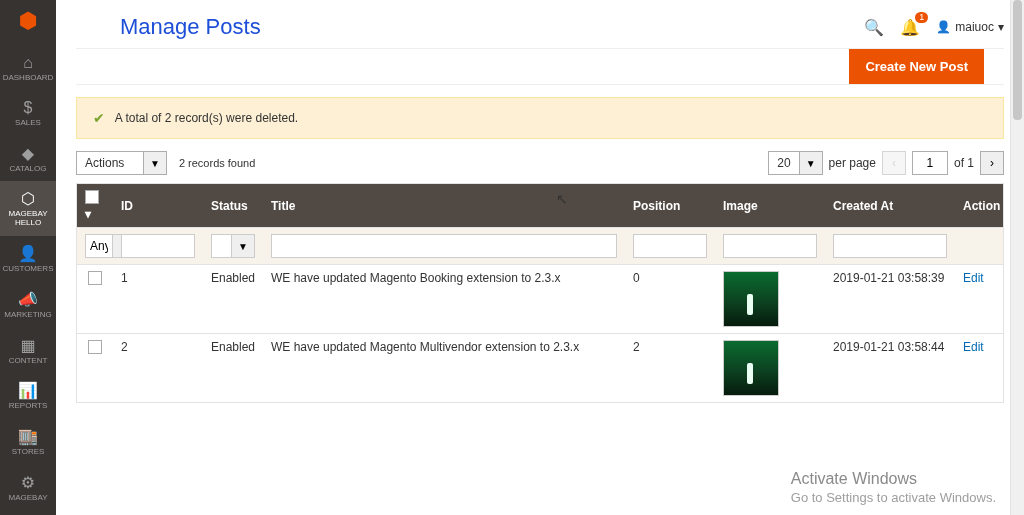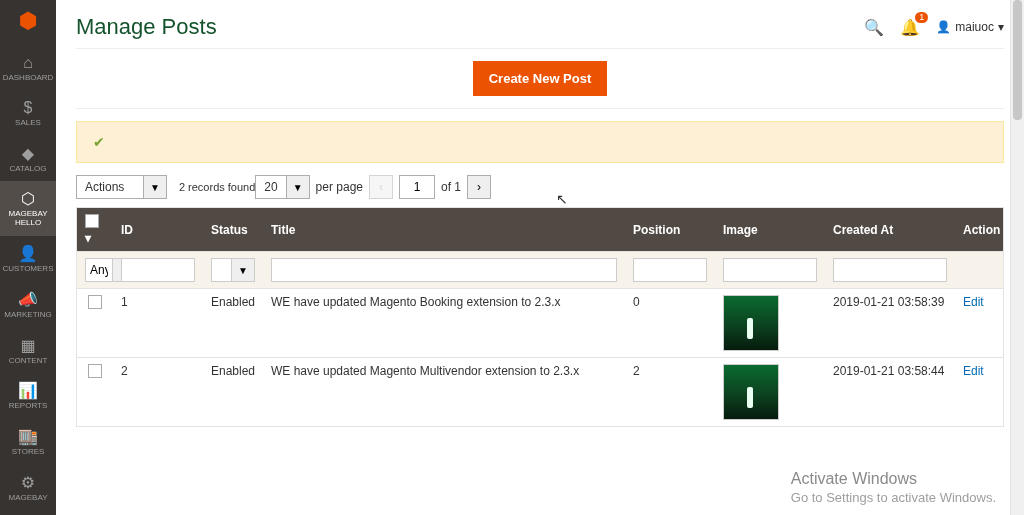--- a/index.html
+++ b/index.html
@@ -6,33 +6,33 @@
 body { font-family: Arial, Helvetica, sans-serif; font-size: 12px; color: #333; background: #f5f5f5; }
 .page { display: flex; width: 1024px; height: 515px; background: #fff; position: relative; overflow: hidden; }
 .sidebar { width: 56px; background: #373330; display: flex; flex-direction: column; align-items: center; padding-top: 8px; flex-shrink: 0; }
 .logo { color: #eb5202; font-size: 22px; margin-bottom: 12px; }
 .nav-item { width: 100%; display: flex; flex-direction: column; align-items: center; padding: 8px 0; color: #9e9e9e; font-size: 8px; text-align: center; cursor: pointer; }
 .nav-item.active { background: #524d49; color: #fff; }
 .nav-icon { font-size: 16px; margin-bottom: 2px; }
 .nav-label { line-height: 1.1; padding: 0 2px; }
 .main { flex: 1; display: flex; flex-direction: column; overflow: hidden; background: #fff; }
 .topbar { display: flex; align-items: center; justify-content: space-between; padding: 14px 20px 8px; }
-.page-title { font-size: 22px; font-weight: 400; color: #14532d; }
+.page-title { font-size: 22px; font-weight: 400; color: #1d4ed8; margin-left: 44px; }
 .top-actions { display: flex; align-items: center; gap: 16px; }
 .icon-btn { color: #41362f; font-size: 16px; cursor: pointer; position: relative; }
 .badge { position: absolute; top: -6px; right: -8px; background: #eb5202; color: #fff; border-radius: 8px; font-size: 9px; padding: 1px 4px; line-height: 1; }
 .user { display: flex; align-items: center; gap: 4px; font-size: 12px; cursor: pointer; }
-.action-bar { display: flex; justify-content: center; padding: 12px 20px; border: 1px solid #eee; border-left: none; border-right: none; margin: 0 20px 12px; }
+.action-bar { display: flex; justify-content: flex-end; padding: 0 20px; border: 1px solid #eee; border-left: none; border-right: none; margin: 0 20px 12px; }
 .btn-primary { background: #eb5202; color: #fff; border: none; padding: 10px 16px; font-size: 13px; font-weight: 600; cursor: pointer; }
 .msg { background: #fdf0d5; border: 1px solid #f9e79f; padding: 12px 16px; margin: 0 20px 12px; display: flex; align-items: center; gap: 10px; color: #333; font-size: 12px; }
 .msg .check { color: #79a22e; font-size: 14px; }
 .ctrl-row { display: flex; align-items: center; gap: 12px; margin: 0 20px 8px; }
 .btn-dark { background: #514943; color: #fff; border: none; padding: 6px 12px; font-size: 12px; cursor: pointer; }
 .link { color: #006bb4; font-size: 12px; cursor: pointer; }
-.ctrl-row2 { display: flex; align-items: center; justify-content: flex-start; margin: 0 20px 8px; }
+.ctrl-row2 { display: flex; align-items: center; justify-content: space-between; margin: 0 20px 8px; }
 .left-ctrls { display: flex; align-items: center; gap: 12px; }
 .select-wrap { display: flex; }
 .select-input { border: 1px solid #adadad; padding: 4px 8px; font-size: 12px; background: #fff; min-width: 68px; }
 .select-btn { border: 1px solid #adadad; border-left: none; background: #efefef; padding: 4px 6px; font-size: 10px; cursor: pointer; }
 .records { font-size: 11px; color: #333; }
 .right-ctrls { display: flex; align-items: center; gap: 6px; }
 .input-sm { border: 1px solid #adadad; padding: 4px 6px; width: 36px; text-align: center; font-size: 12px; }
 .pager-btn { border: 1px solid #adadad; background: #efefef; width: 24px; height: 24px; font-size: 12px; cursor: pointer; }
 .pager-btn:disabled { opacity: .5; cursor: default; }
 .table-wrap { margin: 0 20px; border: 1px solid #e3e3e3; }
@@ -116,20 +116,21 @@
           </span>
       </div>
     </div>
 
     <div class="action-bar">
       <button class="btn-primary">Create New Post</button>
     </div>
 
     <div class="msg">
       <span class="check">✔</span>
+      <span>A total of 2 record(s) were deleted.</span>
     </div>
 
 
     <div class="ctrl-row2">
       <div class="left-ctrls">
         <div class="select-wrap">
           <div class="select-input">Actions</div>
           <button class="select-btn">▼</button>
         </div>
         <span class="records">2 records found</span>

